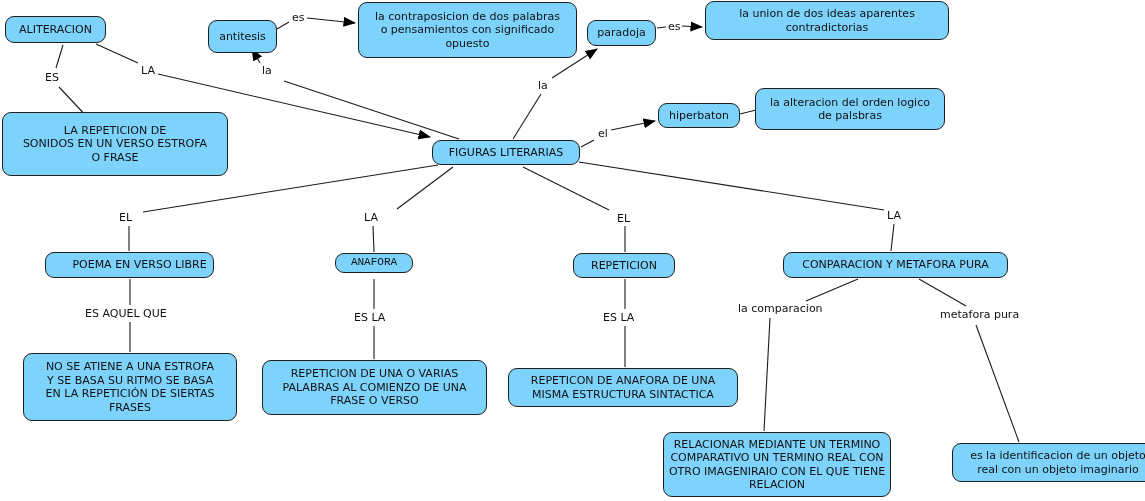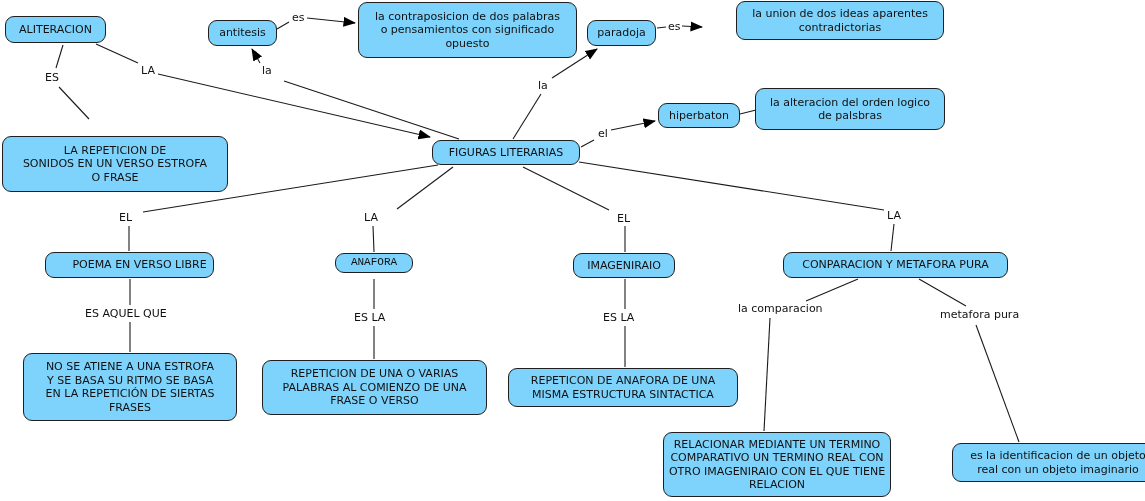--- a/index.html
+++ b/index.html
@@ -71,44 +71,44 @@
       <line x1="625" y1="326" x2="625" y2="367"></line>
       <line x1="579" y1="162" x2="884" y2="210"></line>
       <line x1="894" y1="224" x2="891" y2="251"></line>
       <line x1="858" y1="279" x2="806" y2="301"></line>
       <line x1="770" y1="318" x2="764" y2="431"></line>
       <line x1="919" y1="279" x2="966" y2="306"></line>
       <line x1="976" y1="325" x2="1019" y2="442"></line>
     </svg>
   <div id="nodes-layer">
       <div class="node" style="left: 5px; top: 16px; width: 101px; height: 27px;">ALITERACION</div>
-      <div class="node" style="left: 2px; top: 136px; width: 226px; height: 56px;">LA REPETICION DE
+      <div class="node" style="left: 2px; top: 112px; width: 226px; height: 64px;">LA REPETICION DE
 SONIDOS EN UN VERSO ESTROFA
 O FRASE</div>
-      <div class="node" style="left: 208px; top: 20px; width: 69px; height: 26px;">antitesis</div>
+      <div class="node" style="left: 208px; top: 20px; width: 69px; height: 33px;">antitesis</div>
       <div class="node" style="left: 358px; top: 2px; width: 219px; height: 56px;">la contraposicion de dos palabras
 o pensamientos con significado
 opuesto</div>
       <div class="node" style="left: 587px; top: 20px; width: 69px; height: 26px;">paradoja</div>
-      <div class="node" style="left: 736px; top: 1px; width: 208px; height: 39px;">la union de dos ideas aparentes
+      <div class="node" style="left: 705px; top: 1px; width: 244px; height: 39px;">la union de dos ideas aparentes
 contradictorias</div>
       <div class="node" style="left: 658px; top: 103px; width: 82px; height: 25px;">hiperbaton</div>
       <div class="node" style="left: 755px; top: 88px; width: 190px; height: 42px;">la alteracion del orden logico
 de palsbras</div>
       <div class="node" style="left: 432px; top: 140px; width: 148px; height: 25px;">FIGURAS LITERARIAS</div>
       <div class="node" style="left: 45px; top: 252px; width: 169px; height: 26px; padding-left: 24px;">POEMA EN VERSO LIBRE</div>
       <div class="node" style="left: 23px; top: 353px; width: 214px; height: 68px;">NO SE ATIENE A UNA ESTROFA
 Y SE BASA SU RITMO SE BASA
 EN LA REPETICIÓN DE SIERTAS
 FRASES</div>
       <div class="node" style="left: 335px; top: 253px; width: 78px; height: 20px; font-family: Liberation Mono, monospace;">ANAFORA</div>
       <div class="node" style="left: 262px; top: 360px; width: 225px; height: 55px;">REPETICION DE UNA O VARIAS
 PALABRAS AL COMIENZO DE UNA
 FRASE O VERSO</div>
-      <div class="node" style="left: 573px; top: 253px; width: 102px; height: 25px;">IMAGENIRAIO</div>
+      <div class="node" style="left: 573px; top: 253px; width: 102px; height: 25px;">REPETICION</div>
       <div class="node" style="left: 508px; top: 368px; width: 230px; height: 39px;">REPETICON DE ANAFORA DE UNA
 MISMA ESTRUCTURA SINTACTICA</div>
       <div class="node" style="left: 783px; top: 252px; width: 225px; height: 26px;">CONPARACION Y METAFORA PURA</div>
       <div class="node" style="left: 663px; top: 432px; width: 228px; height: 65px;">RELACIONAR MEDIANTE UN TERMINO
 COMPARATIVO UN TERMINO REAL CON
 OTRO IMAGENIRAIO CON EL QUE TIENE
 RELACION</div>
       <div class="node" style="left: 930px; top: 443px; width: 212px; height: 39px; margin-left: 22px;">es la identificacion de un objeto
 real con un objeto imaginario</div>
     </div>

